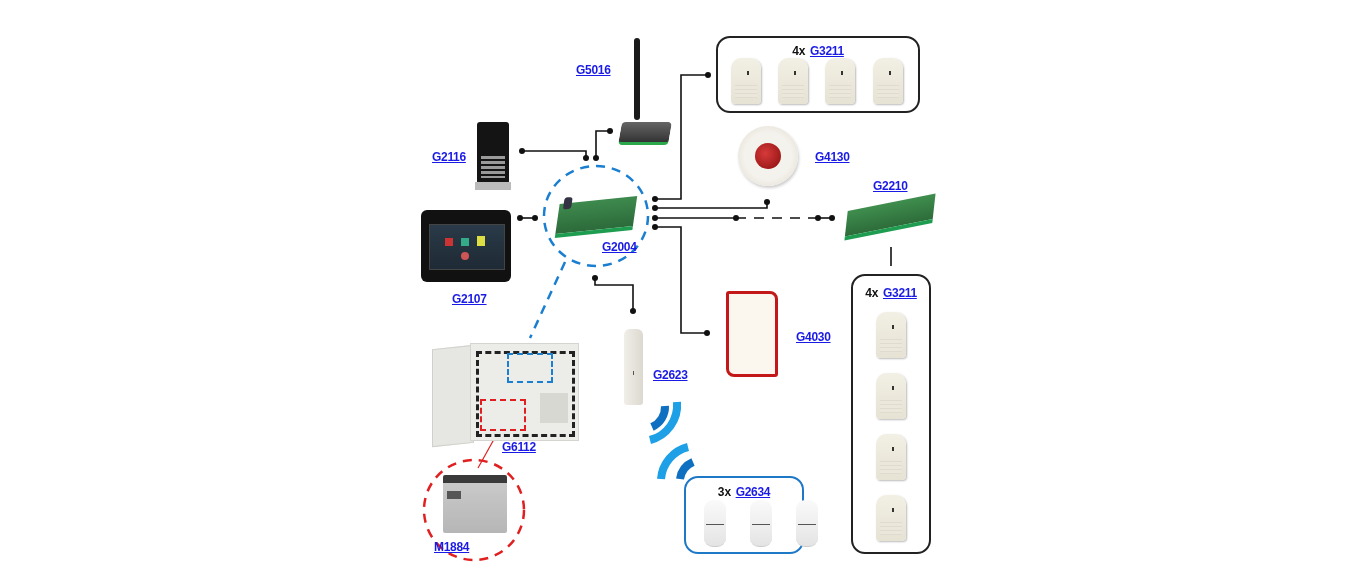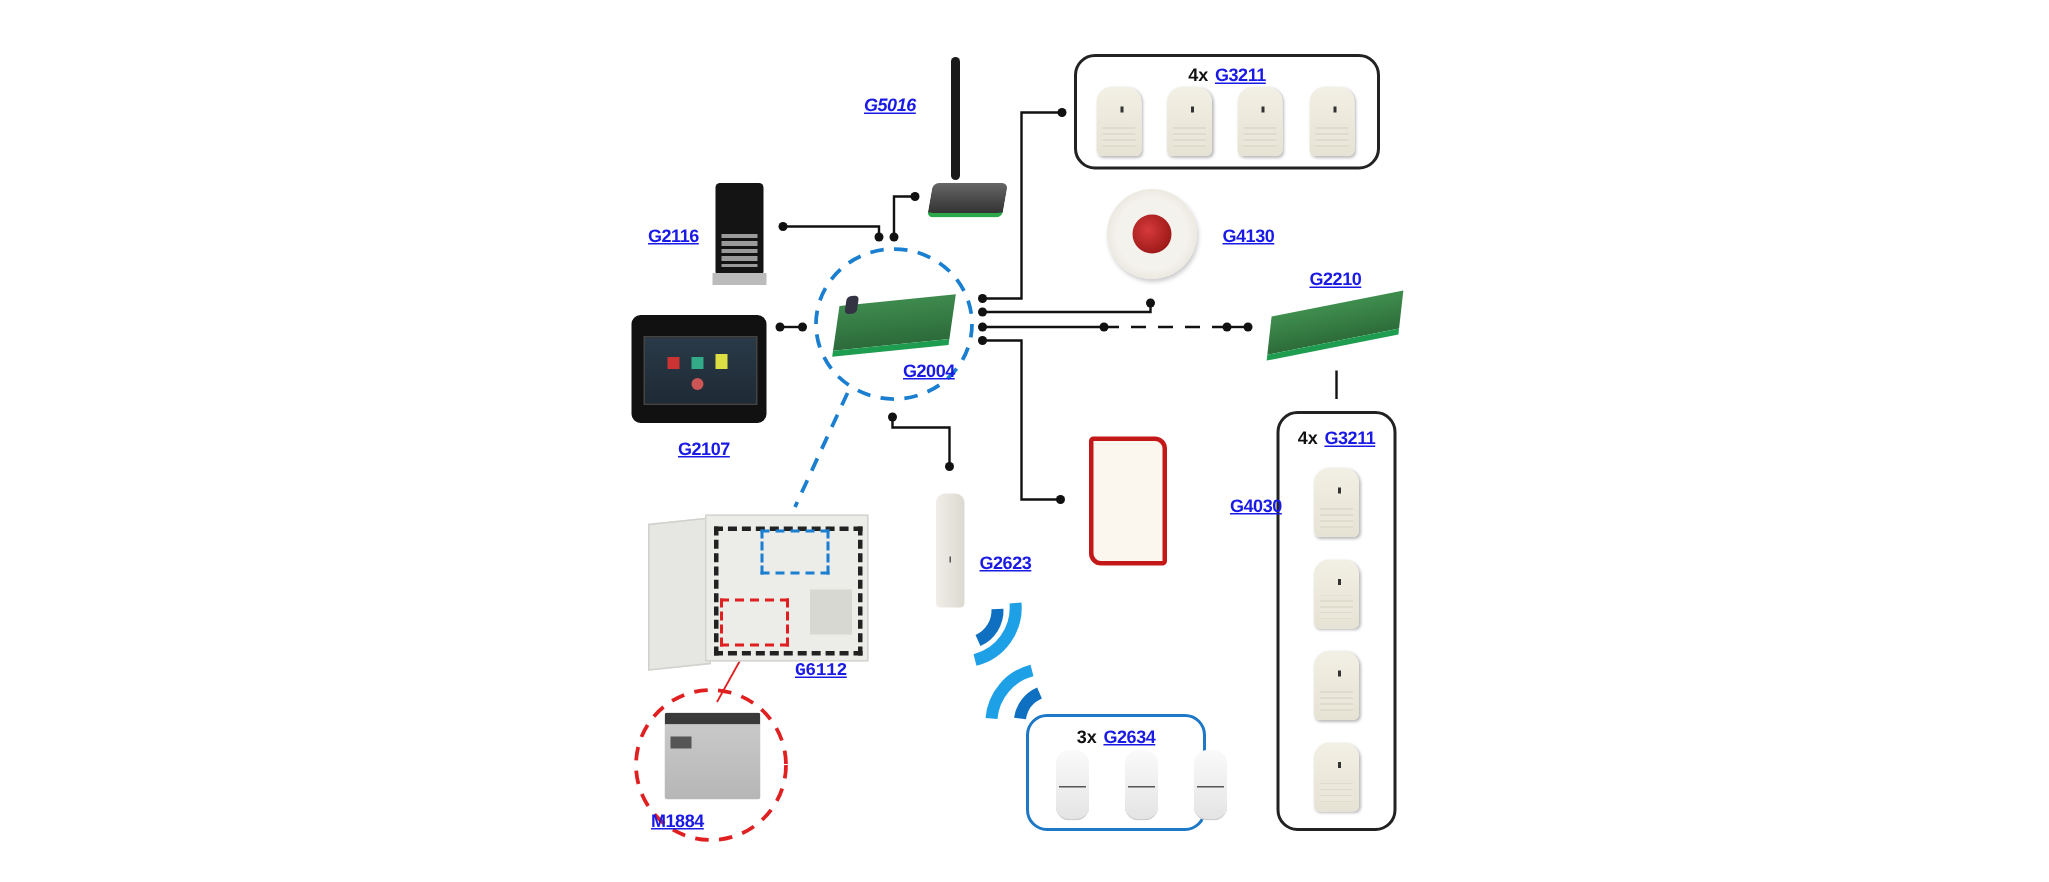--- a/index.html
+++ b/index.html
@@ -69,21 +69,21 @@
     <path d="M650,440 A36,36 0 0 0 677,402" stroke="#1ea0e6" stroke-width="8"></path>
     <path d="M680,479 A22,22 0 0 1 693,462" stroke="#0f6fc0" stroke-width="8"></path>
     <path d="M661,479 A36,36 0 0 1 688,447" stroke="#1ea0e6" stroke-width="8"></path>
   </g>
 </svg>
 
 <div class="dev" style="left:618px;top:38px;width:52px;height:106px;">
   <div style="position:absolute;left:16px;top:0;width:6px;height:82px;background:#1a1a1a;border-radius:3px;"></div>
   <div style="position:absolute;left:2px;top:84px;width:50px;height:20px;background:linear-gradient(#666,#333);border-radius:4px;transform:skewX(-10deg);border-bottom:3px solid #2aa84a;"></div>
 </div>
-<span class="lnk" style="left:576px;top:63px;font-style:italic;">G5016</span>
+<span class="lnk" style="left:576px;top:63px;">G5016</span>
 
 <div class="dev" style="left:475px;top:122px;width:36px;height:70px;">
   <div style="position:absolute;left:2px;top:0;width:32px;height:62px;background:#141414;border-radius:3px;"></div>
   <div style="position:absolute;left:6px;top:32px;width:24px;height:24px;background:repeating-linear-gradient(#141414 0 2px,#9a9a9a 2px 5px);"></div>
   <div style="position:absolute;left:0;top:60px;width:36px;height:8px;background:#bbb;"></div>
 </div>
 <span class="lnk" style="left:432px;top:150px;">G2116</span>
 
 <div class="dev" style="left:421px;top:210px;width:90px;height:72px;background:#111;border-radius:6px;">
   <div style="position:absolute;left:8px;top:14px;width:74px;height:44px;background:linear-gradient(#2a3a48,#1e2a35);border:1px solid #444;"></div>
@@ -123,36 +123,36 @@
     <span class="cnt">4x</span>
     <span class="lnk" style="position:static;">G3211</span>
   </div>
   <div class="pir" style="left:23px;top:36px;width:30px;height:46px;"></div>
   <div class="pir" style="left:23px;top:97px;width:30px;height:46px;"></div>
   <div class="pir" style="left:23px;top:158px;width:30px;height:46px;"></div>
   <div class="pir" style="left:23px;top:219px;width:30px;height:46px;"></div>
 </div>
 
 <div class="dev" style="left:726px;top:291px;width:52px;height:86px;background:#fbf6ee;border:3px solid #c41818;border-radius:3px 8px 3px 8px;box-sizing:border-box;"></div>
-<span class="lnk" style="left:820px;top:330px;">G4030</span>
+<span class="lnk" style="left:796px;top:330px;">G4030</span>
 
 <div class="dev" style="left:624px;top:329px;width:19px;height:76px;background:linear-gradient(90deg,#f0eee8,#dcd9d0);border-radius:6px 6px 3px 3px;">
   <div style="position:absolute;left:9px;top:42px;width:1px;height:4px;background:#555;"></div>
 </div>
 <span class="lnk" style="left:653px;top:368px;">G2623</span>
 
 <div class="dev" style="left:432px;top:343px;width:145px;height:100px;">
   <div style="position:absolute;left:0;top:4px;width:40px;height:96px;background:#e6e6e2;transform:skewY(-6deg);border:1px solid #d0d0cc;"></div>
   <div style="position:absolute;left:38px;top:0;width:107px;height:96px;background:#ecece8;border:1px solid #d4d4d0;"></div>
   <div style="position:absolute;left:44px;top:8px;width:93px;height:80px;border:3px dashed #222;"></div>
   <div style="position:absolute;left:75px;top:10px;width:42px;height:26px;border:2px dashed #1a7fd0;"></div>
   <div style="position:absolute;left:48px;top:56px;width:42px;height:28px;border:2px dashed #e02020;"></div>
   <div style="position:absolute;left:108px;top:50px;width:28px;height:30px;background:#d8d8d2;"></div>
 </div>
-<span class="lnk" style="left:530px;top:440px;font-family:Liberation Mono, monospace;">G6112</span>
+<span class="lnk" style="left:502px;top:440px;">G6112</span>
 
 <div class="dev" style="left:443px;top:475px;width:64px;height:58px;background:linear-gradient(#c9c9c9,#b6b6b6);border-top:8px solid #3a3a3a;box-sizing:border-box;border-radius:2px;">
   <div style="position:absolute;left:4px;top:8px;width:14px;height:8px;background:#555;"></div>
 </div>
 <span class="lnk" style="left:434px;top:540px;">M1884</span>
 
 <div class="box" style="left:684px;top:476px;width:120px;height:78px;border-color:#1e78c8;">
   <div style="position:absolute;left:0;right:0;top:4px;text-align:center;">
     <span class="cnt">3x</span>
     <span class="lnk" style="position:static;">G2634</span>

